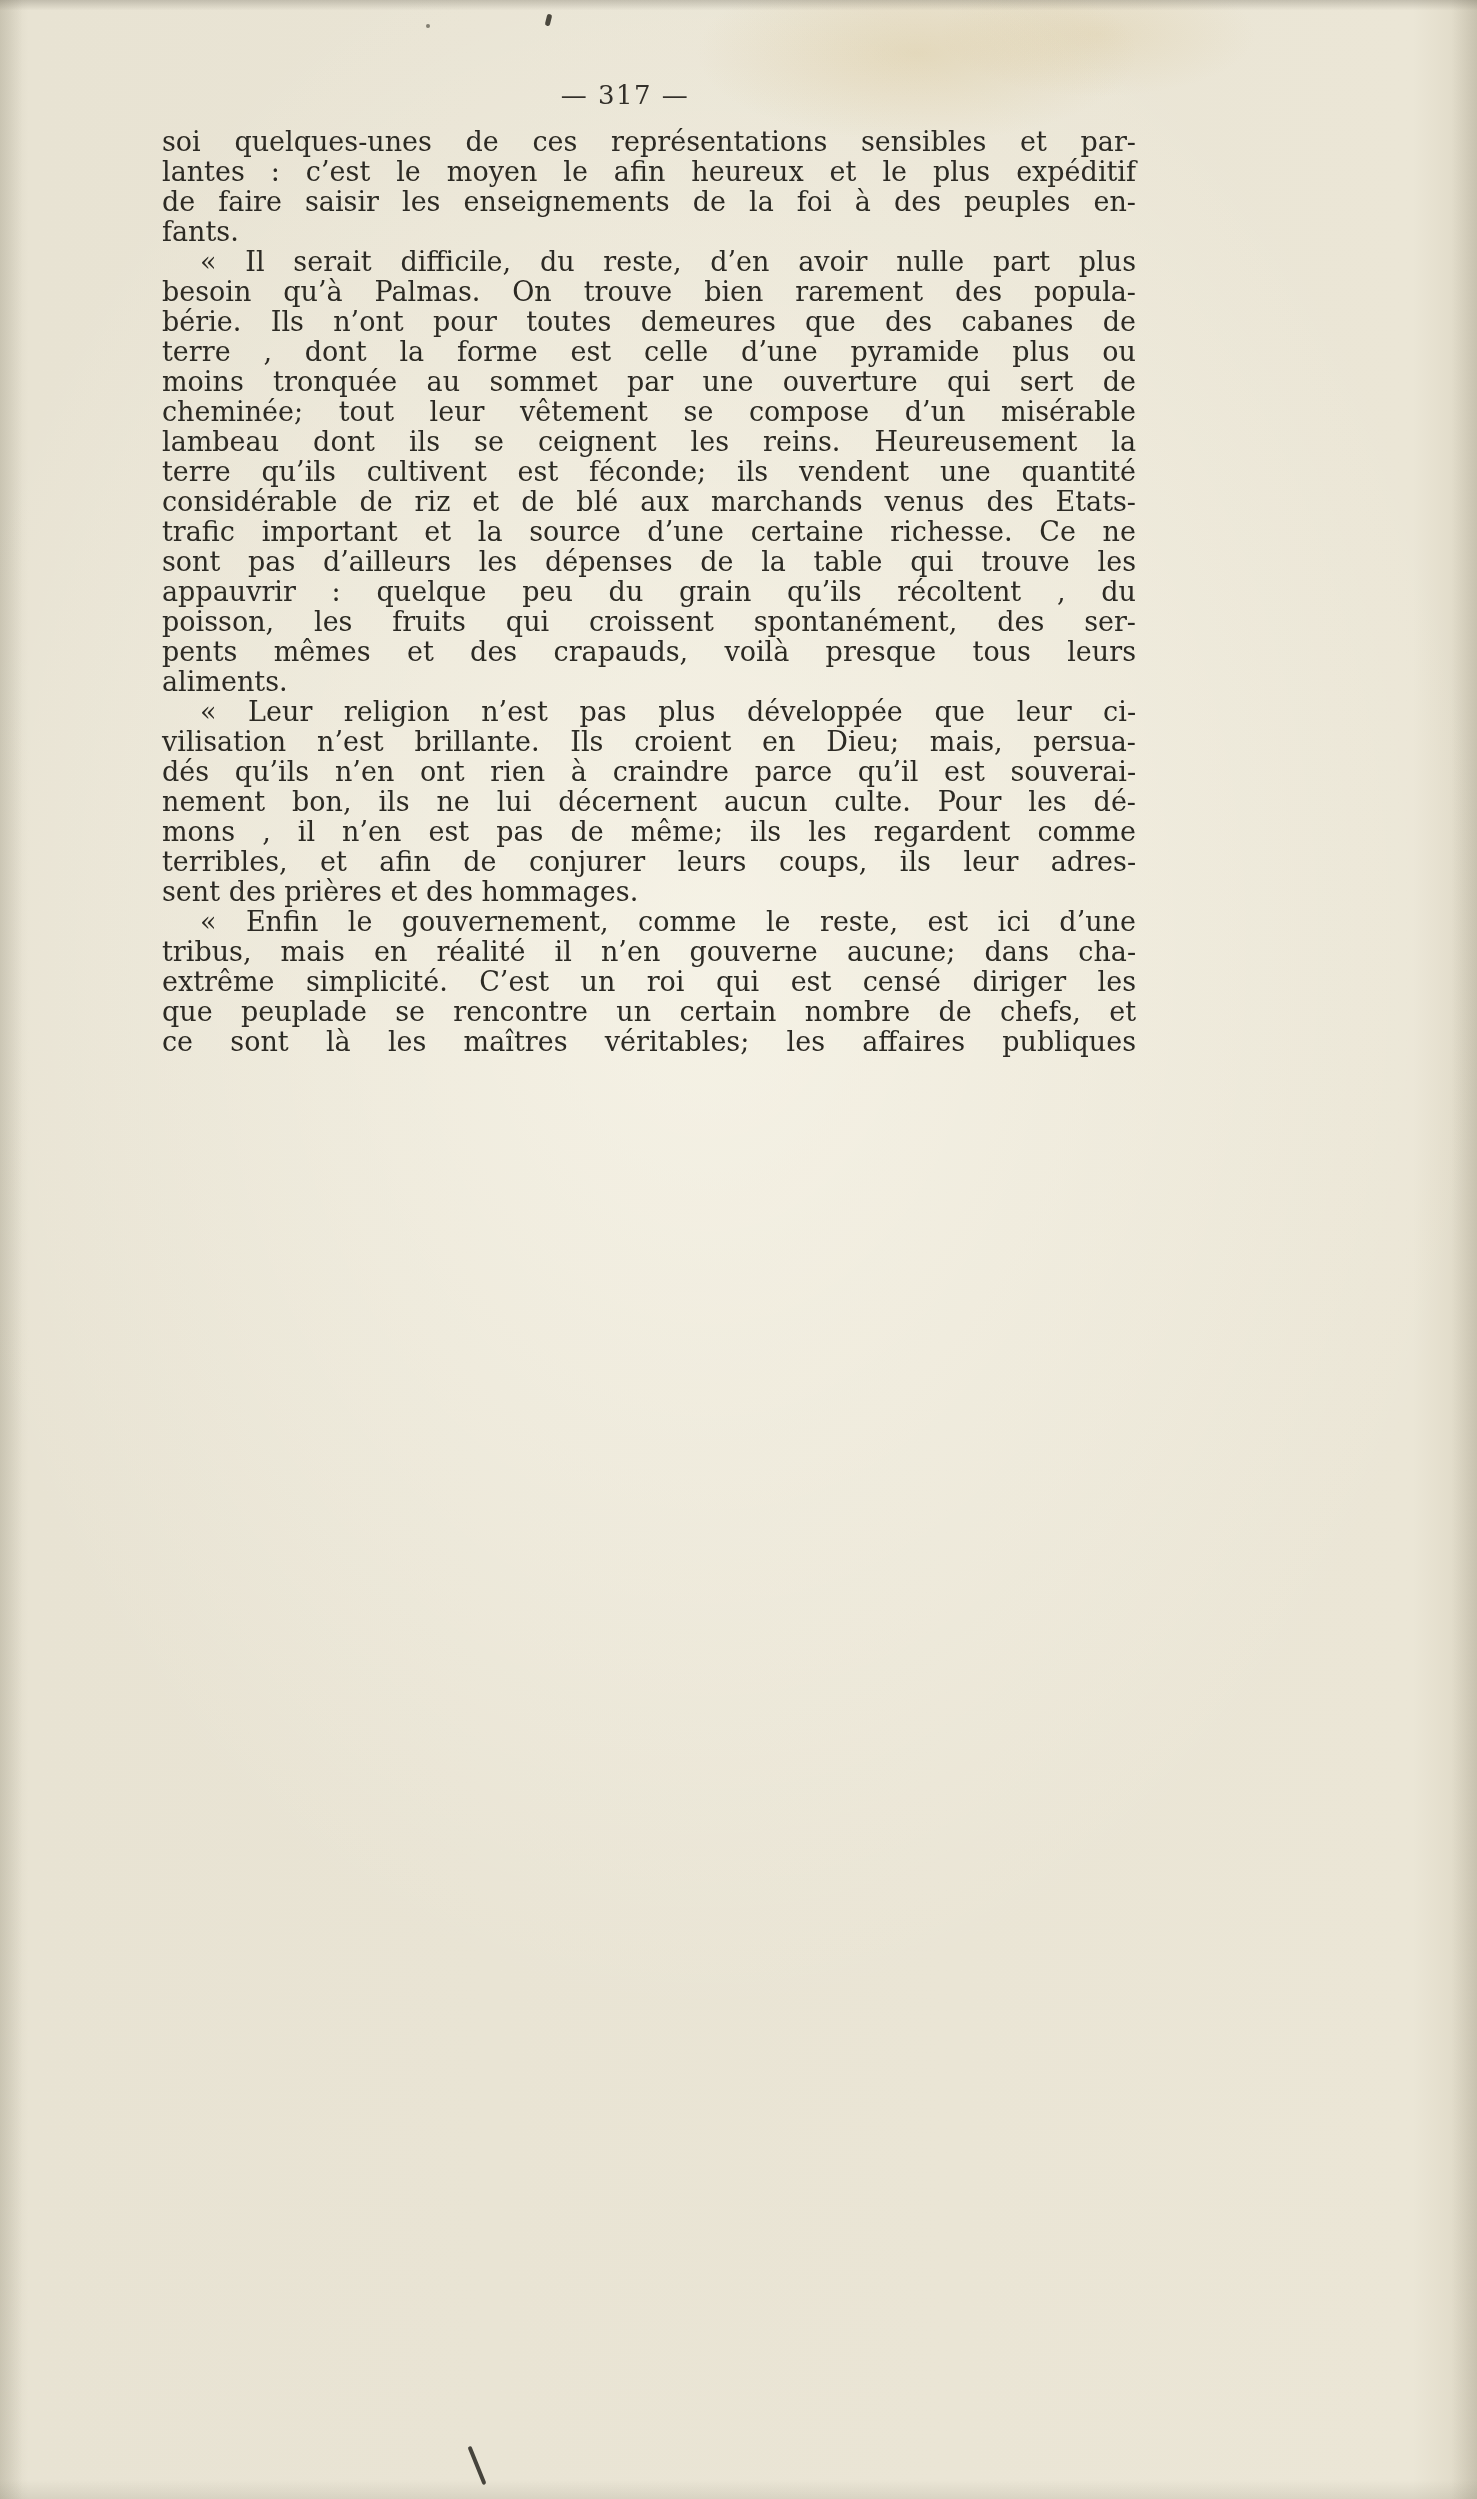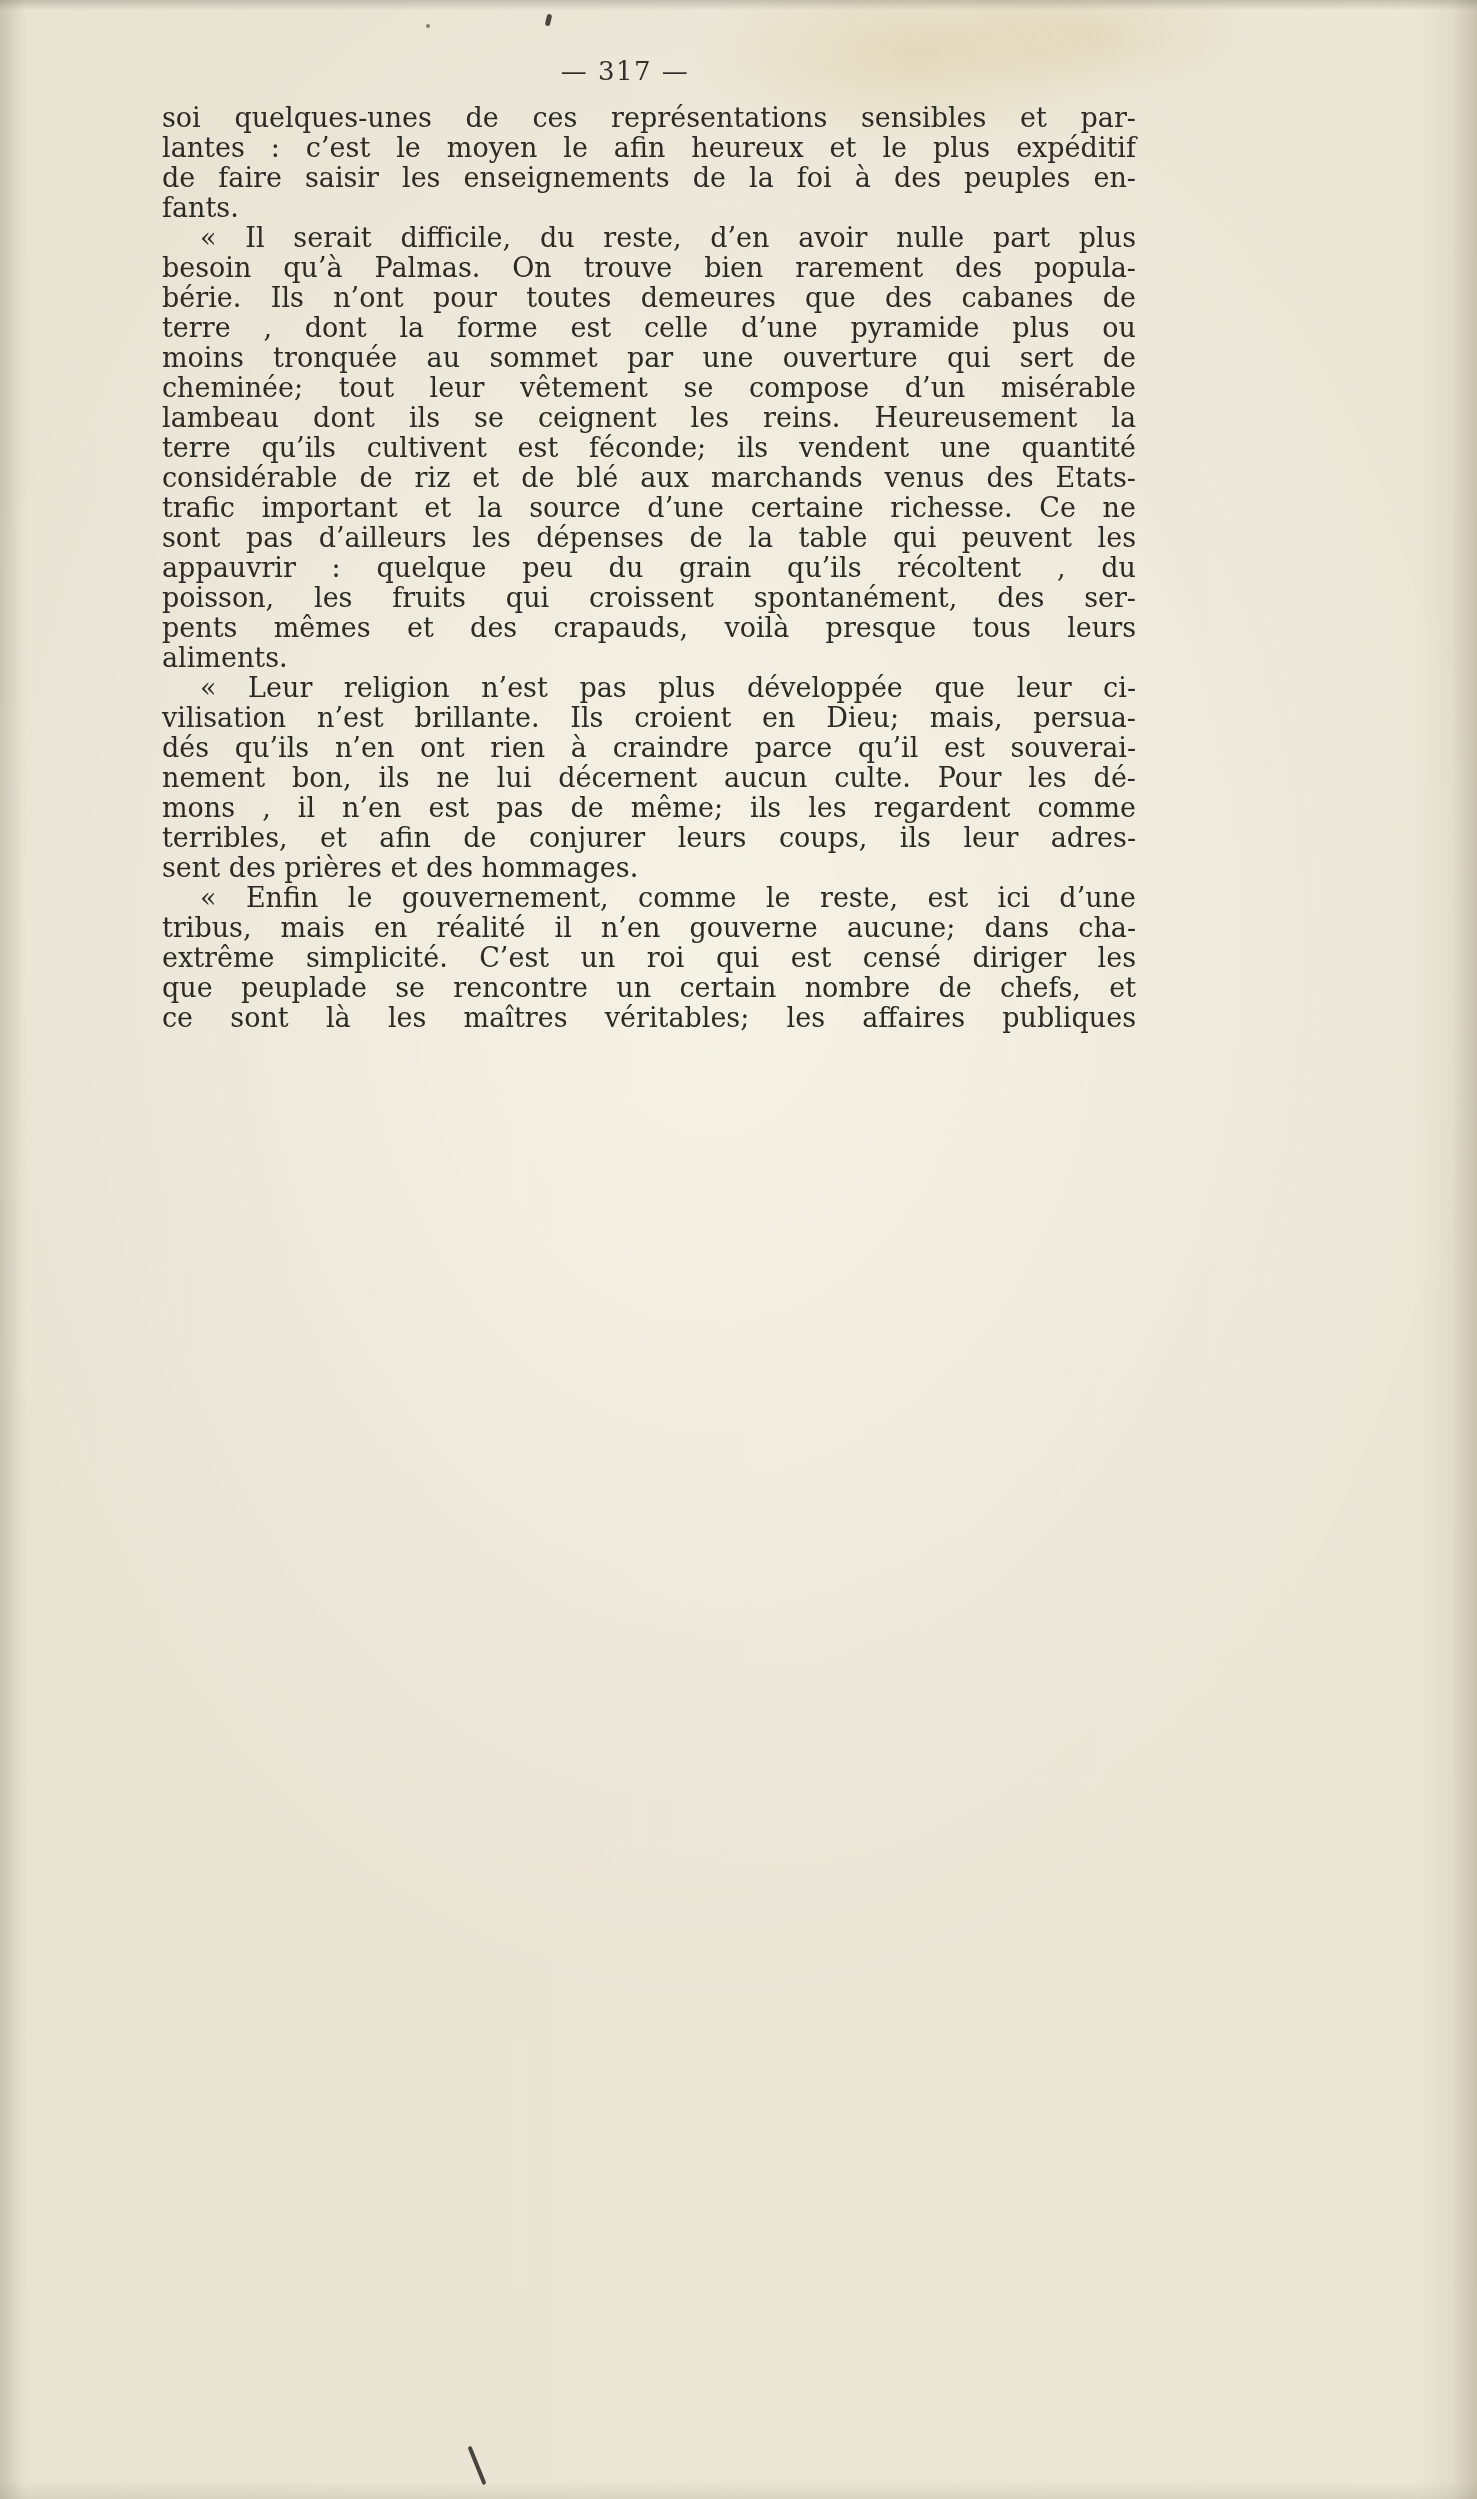--- a/index.html
+++ b/index.html
@@ -19,21 +19,21 @@
       linear-gradient(90deg, #d9d4c2 0px, #e8e3d3 28.6px, #ebe6d6 1413px, #dcd6c3 1477px);
   }
   .edge-shade {
     position: absolute; inset: 0; pointer-events: none;
     background:
       linear-gradient(180deg, rgba(105,100,86,0.30), rgba(105,100,86,0) 10.5px),
       linear-gradient(0deg,   rgba(120,114,96,0.16), rgba(120,114,96,0) 19.5px),
       linear-gradient(90deg,  rgba(120,114,96,0.16), rgba(120,114,96,0) 22.6px),
       linear-gradient(270deg, rgba(120,114,96,0.20), rgba(120,114,96,0) 25.6px);
   }
-  .textblock { position: absolute; left: 114px; top: 56px; width: 1022px; }
+  .textblock { position: absolute; left: 114px; top: 80px; width: 1022px; }
   .pagenum {
     text-align: center; font-size: 26px; letter-spacing: 1.5px;
     margin: 0 0 16.5px 0; color: #33302a;
   }
   .para { margin: 0; padding: 0; font-size: 27px; line-height: 30px; }
   .line { display: block; text-align: justify; text-align-last: justify; margin-left: 48px; }
   .line.end { text-align-last: left; }
   .para.indent .line:first-child { padding-left: 38px; }
   .italic { font-style: italic; }
   .speck { position: absolute; background: #4b483e; }
@@ -66,21 +66,21 @@
       <span class="line">« Il serait difficile, du reste, d’en avoir nulle part plus</span>
       <span class="line">besoin qu’à Palmas. On trouve bien rarement des popula-</span>
       <span class="line">bérie. Ils n’ont pour toutes demeures que des cabanes de</span>
       <span class="line">terre , dont la forme est celle d’une pyramide plus ou</span>
       <span class="line">moins tronquée au sommet par une ouverture qui sert de</span>
       <span class="line">cheminée; tout leur vêtement se compose d’un misérable</span>
       <span class="line">lambeau dont ils se ceignent les reins. Heureusement la</span>
       <span class="line">terre qu’ils cultivent est féconde; ils vendent une quantité</span>
       <span class="line">considérable de riz et de blé aux marchands venus des Etats-</span>
       <span class="line">trafic important et la source d’une certaine richesse. Ce ne</span>
-      <span class="line">sont pas d’ailleurs les dépenses de la table qui peuvent les</span>
+      <span class="line">sont pas d’ailleurs les dépenses de la table qui trouve les</span>
       <span class="line">appauvrir : quelque peu du grain qu’ils récoltent , du</span>
       <span class="line">poisson, les fruits qui croissent spontanément, des ser-</span>
       <span class="line">pents mêmes et des crapauds, voilà presque tous leurs</span>
       <span class="line end">aliments.</span>
     </p>
 
     <p class="para indent">
       <span class="line">« Leur religion n’est pas plus développée que leur ci-</span>
       <span class="line">vilisation n’est brillante. Ils croient en Dieu; mais, persua-</span>
       <span class="line">dés qu’ils n’en ont rien à craindre parce qu’il est souverai-</span>

